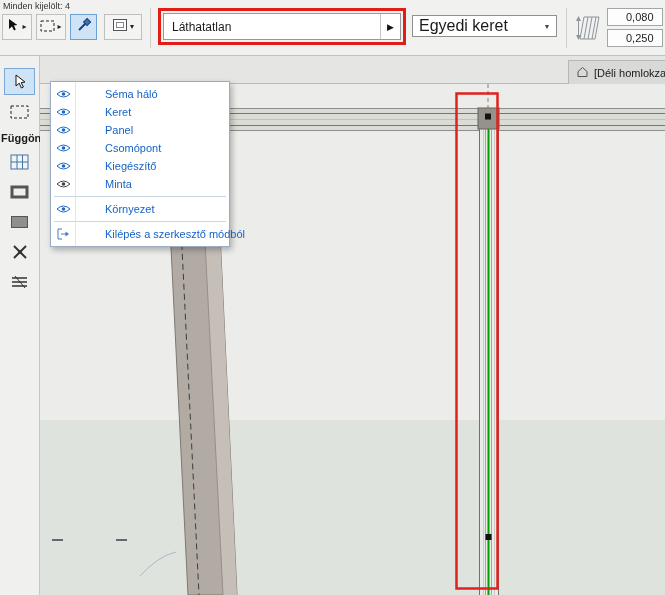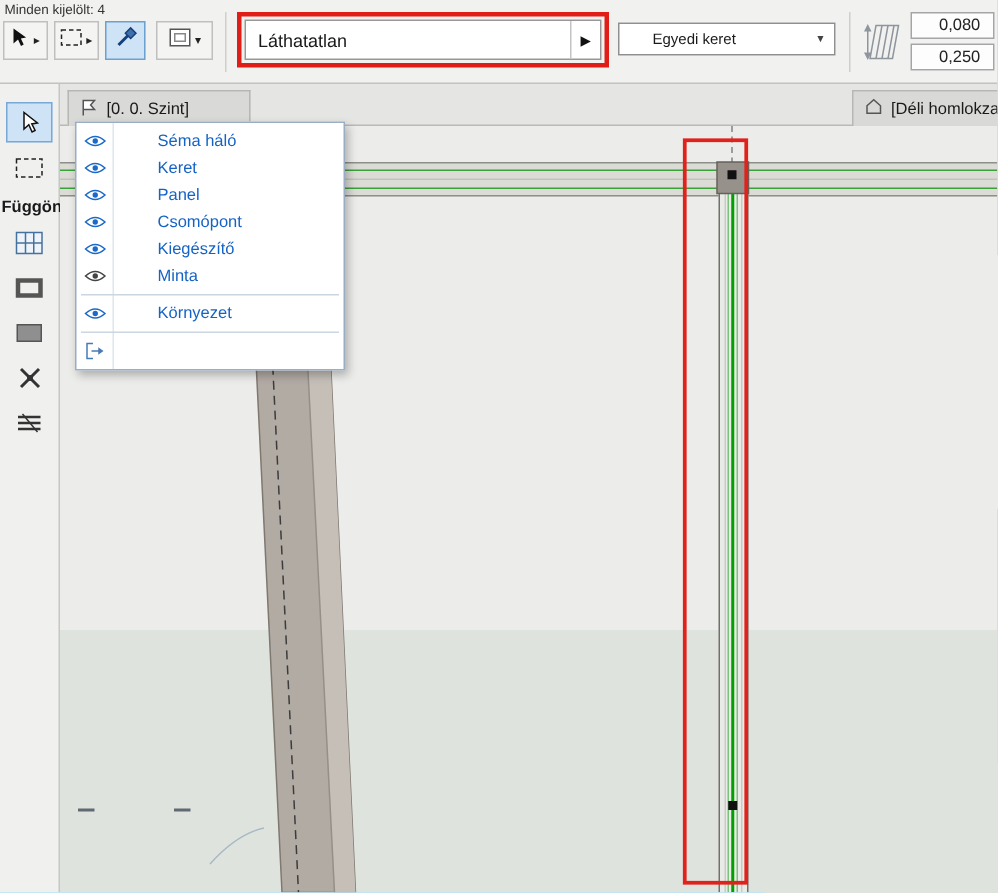--- a/index.html
+++ b/index.html
@@ -13,21 +13,21 @@
   .tbtn.selected{background:#cfe3f6;border-color:#6ba1d0;}
   .arrow-glyph{font-size:8px;color:#222;line-height:1;}
   .tsep{position:absolute;top:8px;width:1px;height:40px;background:#cfcfce;}
 
   .vis-wrap{position:absolute;left:158px;top:8px;width:248px;height:37px;border:3px solid #e11d17;padding:2px;background:#f1f1f0;}
   .vis-field{width:100%;height:100%;background:#fff;border:1px solid #979797;display:flex;align-items:center;}
   .vis-label{flex:1;padding-left:8px;font-size:12px;color:#1a1a1a;}
   .vis-arrow{width:20px;align-self:stretch;display:flex;align-items:center;justify-content:center;font-size:9px;color:#111;border-left:1px solid #c4c4c4;}
 
   .frame-combo{position:absolute;left:412px;top:15px;width:145px;height:22px;background:#fff;border:1px solid #8f8f8f;display:flex;align-items:center;}
-  .frame-label{flex:1;padding-left:6px;font-size:10px;color:#1a1a1a;margin-left:16px;}
+  .frame-label{flex:1;padding-left:6px;font-size:16px;color:#1a1a1a;}
   .frame-chev{width:18px;text-align:center;font-size:7px;color:#444;}
 
   .hatch-tool{position:absolute;left:573px;top:11px;width:30px;height:34px;display:flex;align-items:center;justify-content:center;}
   .numfield{position:absolute;left:607px;width:56px;height:18px;border:1px solid #a5a5a5;background:#fdfdfd;font-size:11px;font-family:inherit;padding-left:18px;color:#222;}
   #f-top{top:8px}  #f-bot{top:29px}
 
   
   .tabbar{position:absolute;left:40px;top:56px;width:625px;height:28px;background:#e5e5e4;border-bottom:1px solid #b9b9b8;z-index:4;}
   .tab{position:absolute;top:4px;height:24px;display:flex;align-items:center;gap:5px;padding:0 7px;font-size:11px;color:#1a1a1a;background:#d9d9d8;border:1px solid #b7b7b6;border-bottom:none;white-space:nowrap;overflow:hidden;}
   .tab.active{background:#f8f8f7;height:25px;z-index:2;}
@@ -121,28 +121,20 @@
         <path d="M2 8 l2.5 -5 2.5 5 Z" fill="#8e959c"></path>
         <path d="M2 22 l2.5 5 2.5 -5 Z" fill="#8e959c"></path>
       </svg>
     </div>
 
     <input class="numfield" id="f-top" value="0,080" style="">
     <input class="numfield" id="f-bot" value="0,250" style="">
   </div>
 
   <div class="tabbar">
-    <div class="tab" style="left:5px;width:122px;">
-      <span>
-        <svg width="13" height="13" viewBox="0 0 13 13">
-            <path d="M2.5 12 V2 h7.5 l-2.6 3 2.6 3 H2.5" fill="#fff" stroke="#555"></path>
-          </svg>
-      </span>
-      <span>[0. 0. Szint]</span>
-    </div>
 
 
     <div class="tab" style="left:528px;width:100px;">
       <span>
         <svg width="13" height="12" viewBox="0 0 13 12">
             <path d="M2 5.5 L6.5 1.5 L11 5.5 V10.5 H2 Z" fill="none" stroke="#555"></path>
           </svg>
       </span>
       <span>[Déli homlokza</span>
     </div>
@@ -315,16 +307,17 @@
     <div class="menu-sep"></div>
 
     <div class="menu-row">
       <span class="mi-icon">
           <svg width="14" height="12" viewBox="0 0 14 12">
             <path d="M6 1 H2 V11 H6" fill="none" stroke="#4a7ab5"></path>
             <line x1="5" y1="6" x2="11" y2="6" stroke="#4a7ab5"></line>
             <path d="M9.5 3.5 L13 6 L9.5 8.5 Z" fill="#4a7ab5"></path>
           </svg>
         </span>
+      <span class="mi-label">Kilépés a szerkesztő módból</span>
     </div>
   </div>
 
 </div>
 
 </body></html>

